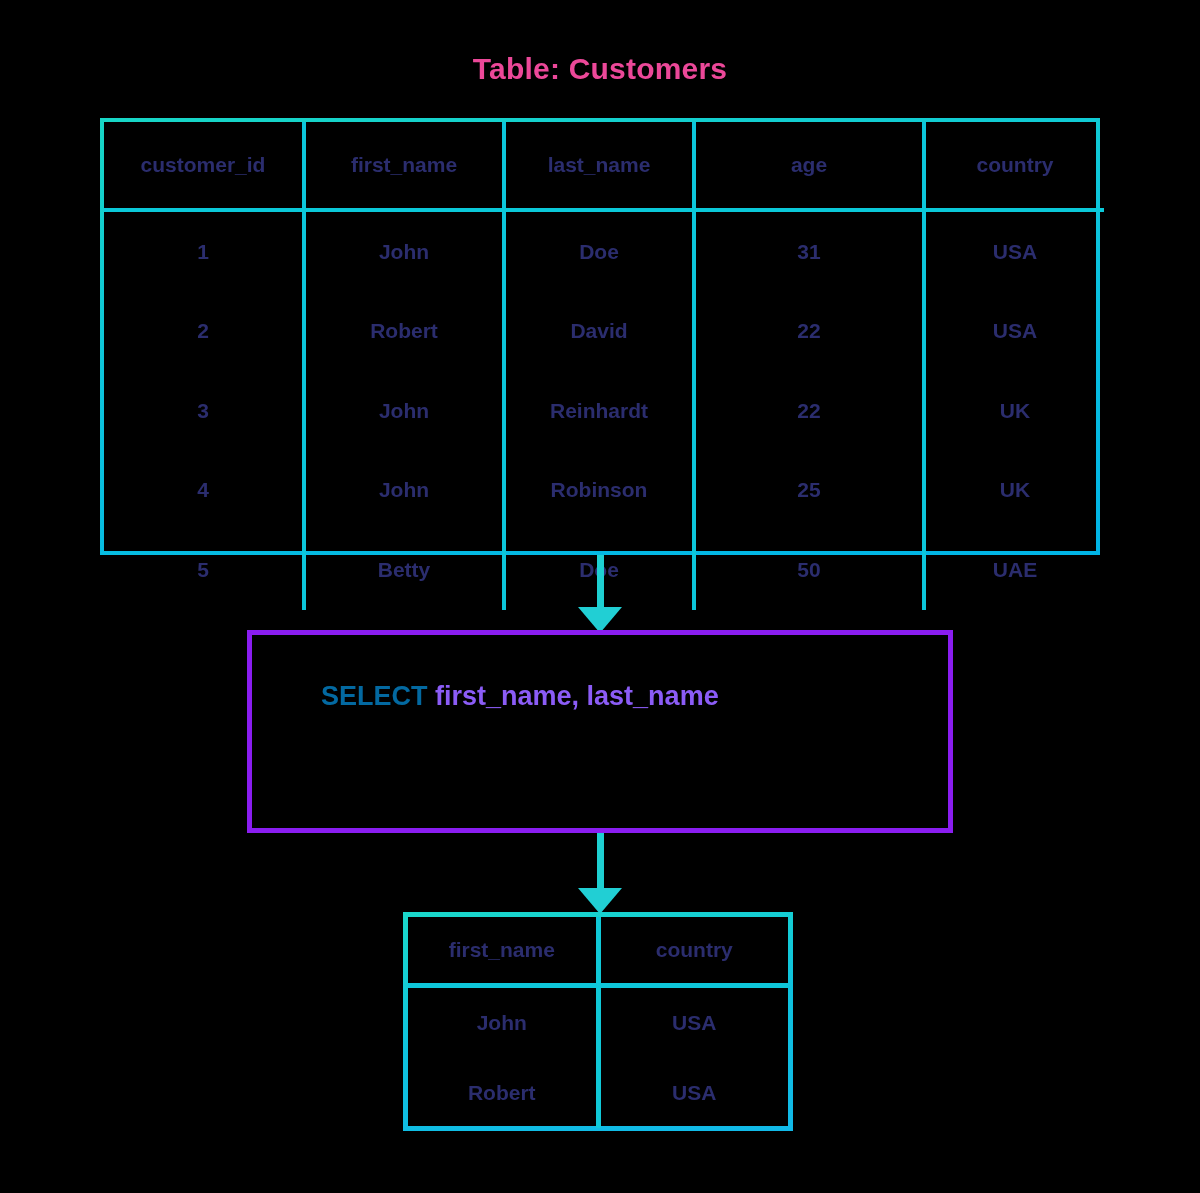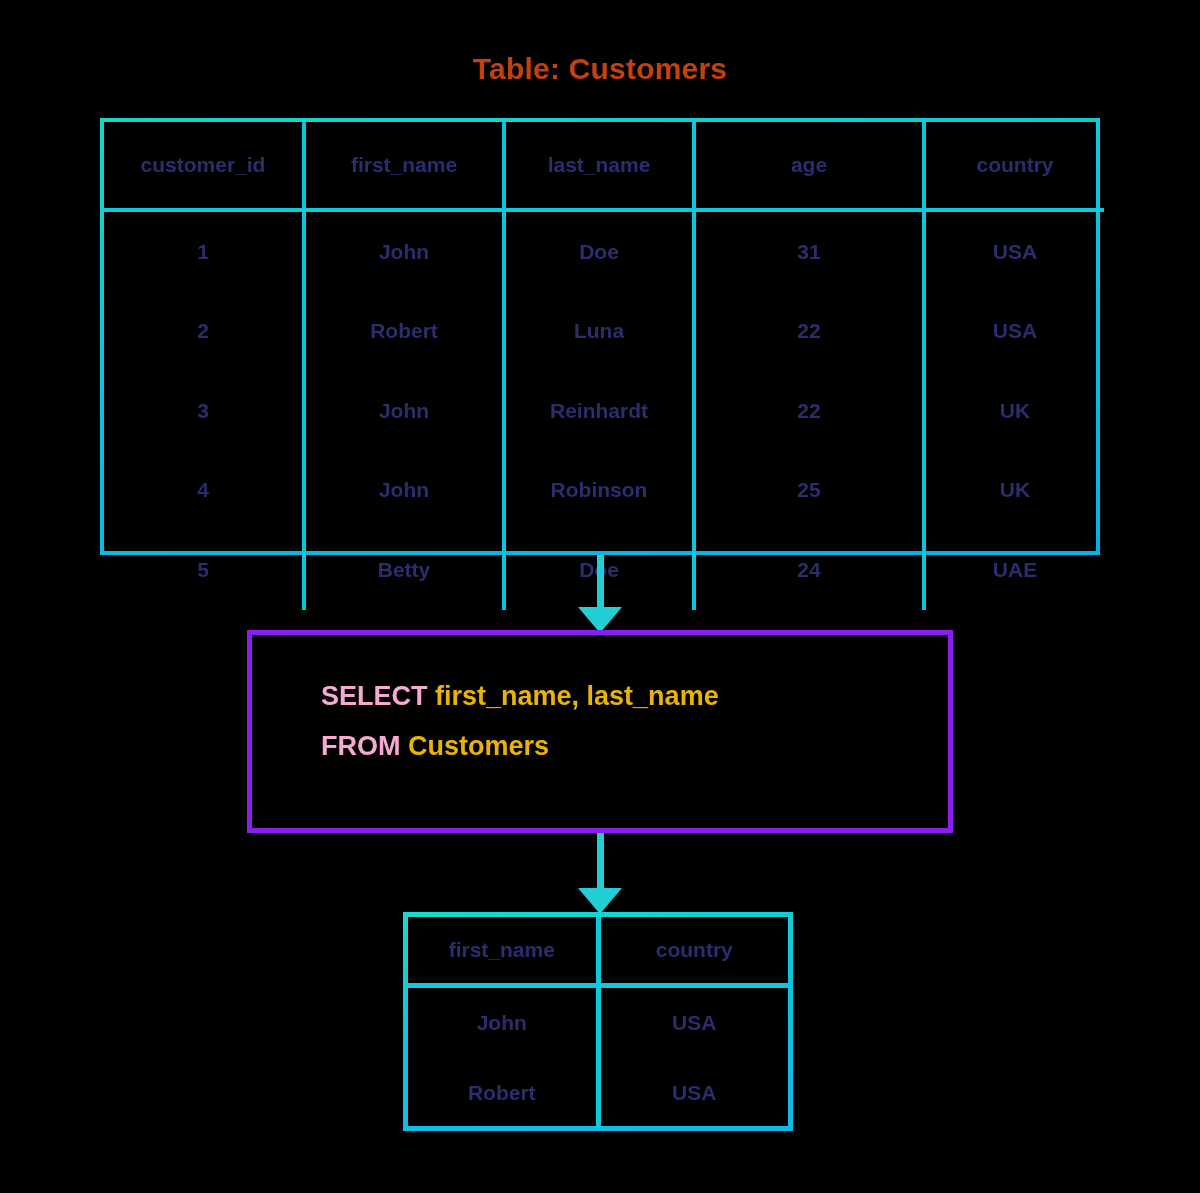--- a/index.html
+++ b/index.html
@@ -18,21 +18,21 @@
   
   #page-title {
     position: absolute;
     left: 0;
     top: 52px;
     width: 1200px;
     text-align: center;
     font-size: 30px;
     font-weight: 700;
     letter-spacing: 0.2px;
-    color: #c2410c;
+    color: #ec4899;
   }
 
   
   #source-table {
     position: absolute;
     left: 100px;
     top: 118px;
     width: 1000px;
     height: 437px;
     box-sizing: border-box;
@@ -123,23 +123,23 @@
   #query-text {
     position: absolute;
     left: 69px;
     top: 36px;
     font-size: 27px;
     font-weight: 700;
     line-height: 50px;
     color: #2b2d6e;
     white-space: nowrap;
   }
-  #query-text .kw  { color: #f9a8d4; }
+  #query-text .kw  { color: #0369a1; }
   #query-text .pn  { color: #7b16ea; }
-  #query-text .obj { color: #eab308; font-weight: 700; }
+  #query-text .obj { color: #8b5cf6; font-weight: 700; }
 
   
   #result-table {
     position: absolute;
     left: 403px;
     top: 912px;
     width: 390px;
     height: 219px;
     box-sizing: border-box;
     border: 5px solid #16d4cf;
@@ -199,21 +199,21 @@
       <tr>
         <td>1</td>
         <td>John</td>
         <td>Doe</td>
         <td>31</td>
         <td>USA</td>
       </tr>
       <tr>
         <td>2</td>
         <td>Robert</td>
-        <td>Luna</td>
+        <td>David</td>
         <td>22</td>
         <td>USA</td>
       </tr>
       <tr>
         <td>3</td>
         <td>John</td>
         <td>Reinhardt</td>
         <td>22</td>
         <td>UK</td>
       </tr>
@@ -221,36 +221,35 @@
         <td>4</td>
         <td>John</td>
         <td>Robinson</td>
         <td>25</td>
         <td>UK</td>
       </tr>
       <tr>
         <td>5</td>
         <td>Betty</td>
         <td>Doe</td>
-        <td>24</td>
+        <td>50</td>
         <td>UAE</td>
       </tr>
     </tbody>
   </table>
 </div>
 
 <div class="arrow" id="arrow-to-query">
   <div class="shaft"></div>
   <div class="head"></div>
 </div>
 
 <div id="query-box">
   <div id="query-text">
     <div><span class="kw">SELECT</span><span class="obj"> first_name, last_name</span></div>
-    <div><span class="kw">FROM</span><span class="obj"> Customers</span></div>
   </div>
 </div>
 
 <div class="arrow" id="arrow-to-result">
   <div class="shaft"></div>
   <div class="head"></div>
 </div>
 
 <div id="result-table">
   <table>

